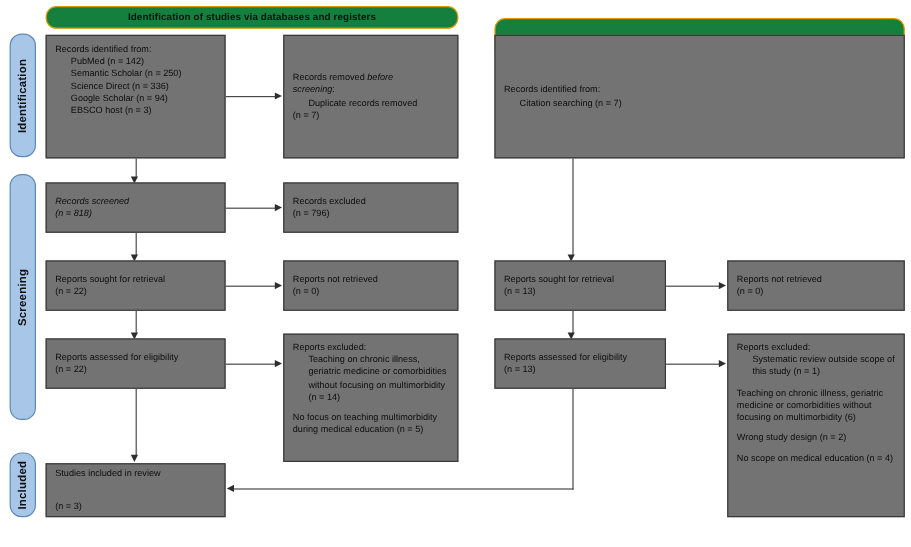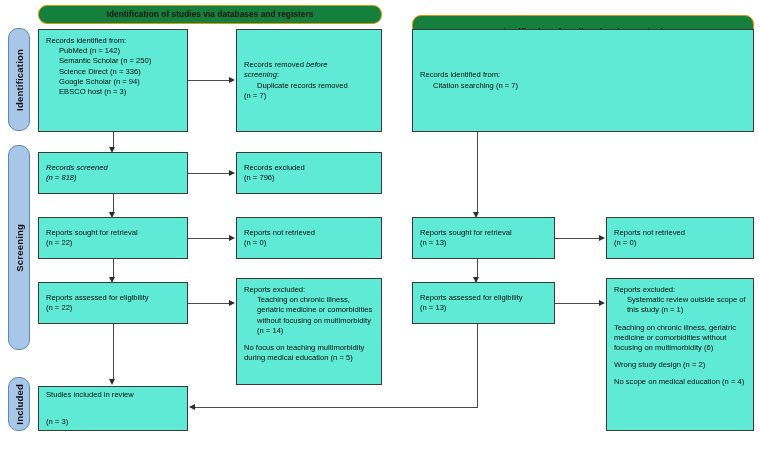--- a/index.html
+++ b/index.html
@@ -47,21 +47,21 @@
     justify-content: center;
     font-size: 8.2px;
     font-weight: bold;
     color: #111;
     letter-spacing: 0.1px;
   }
 
   
   .node {
     position: absolute;
-    background: #5eead4;
+    background: #737373;
     border: 1.3px solid #3a3a3a;
     padding: 6px 7px;
     font-size: 7.6px;
     line-height: 1.34;
     color: #0d0d0d;
     overflow: hidden;
   }
   .node.vcenter {
     display: flex;
     flex-direction: column;

